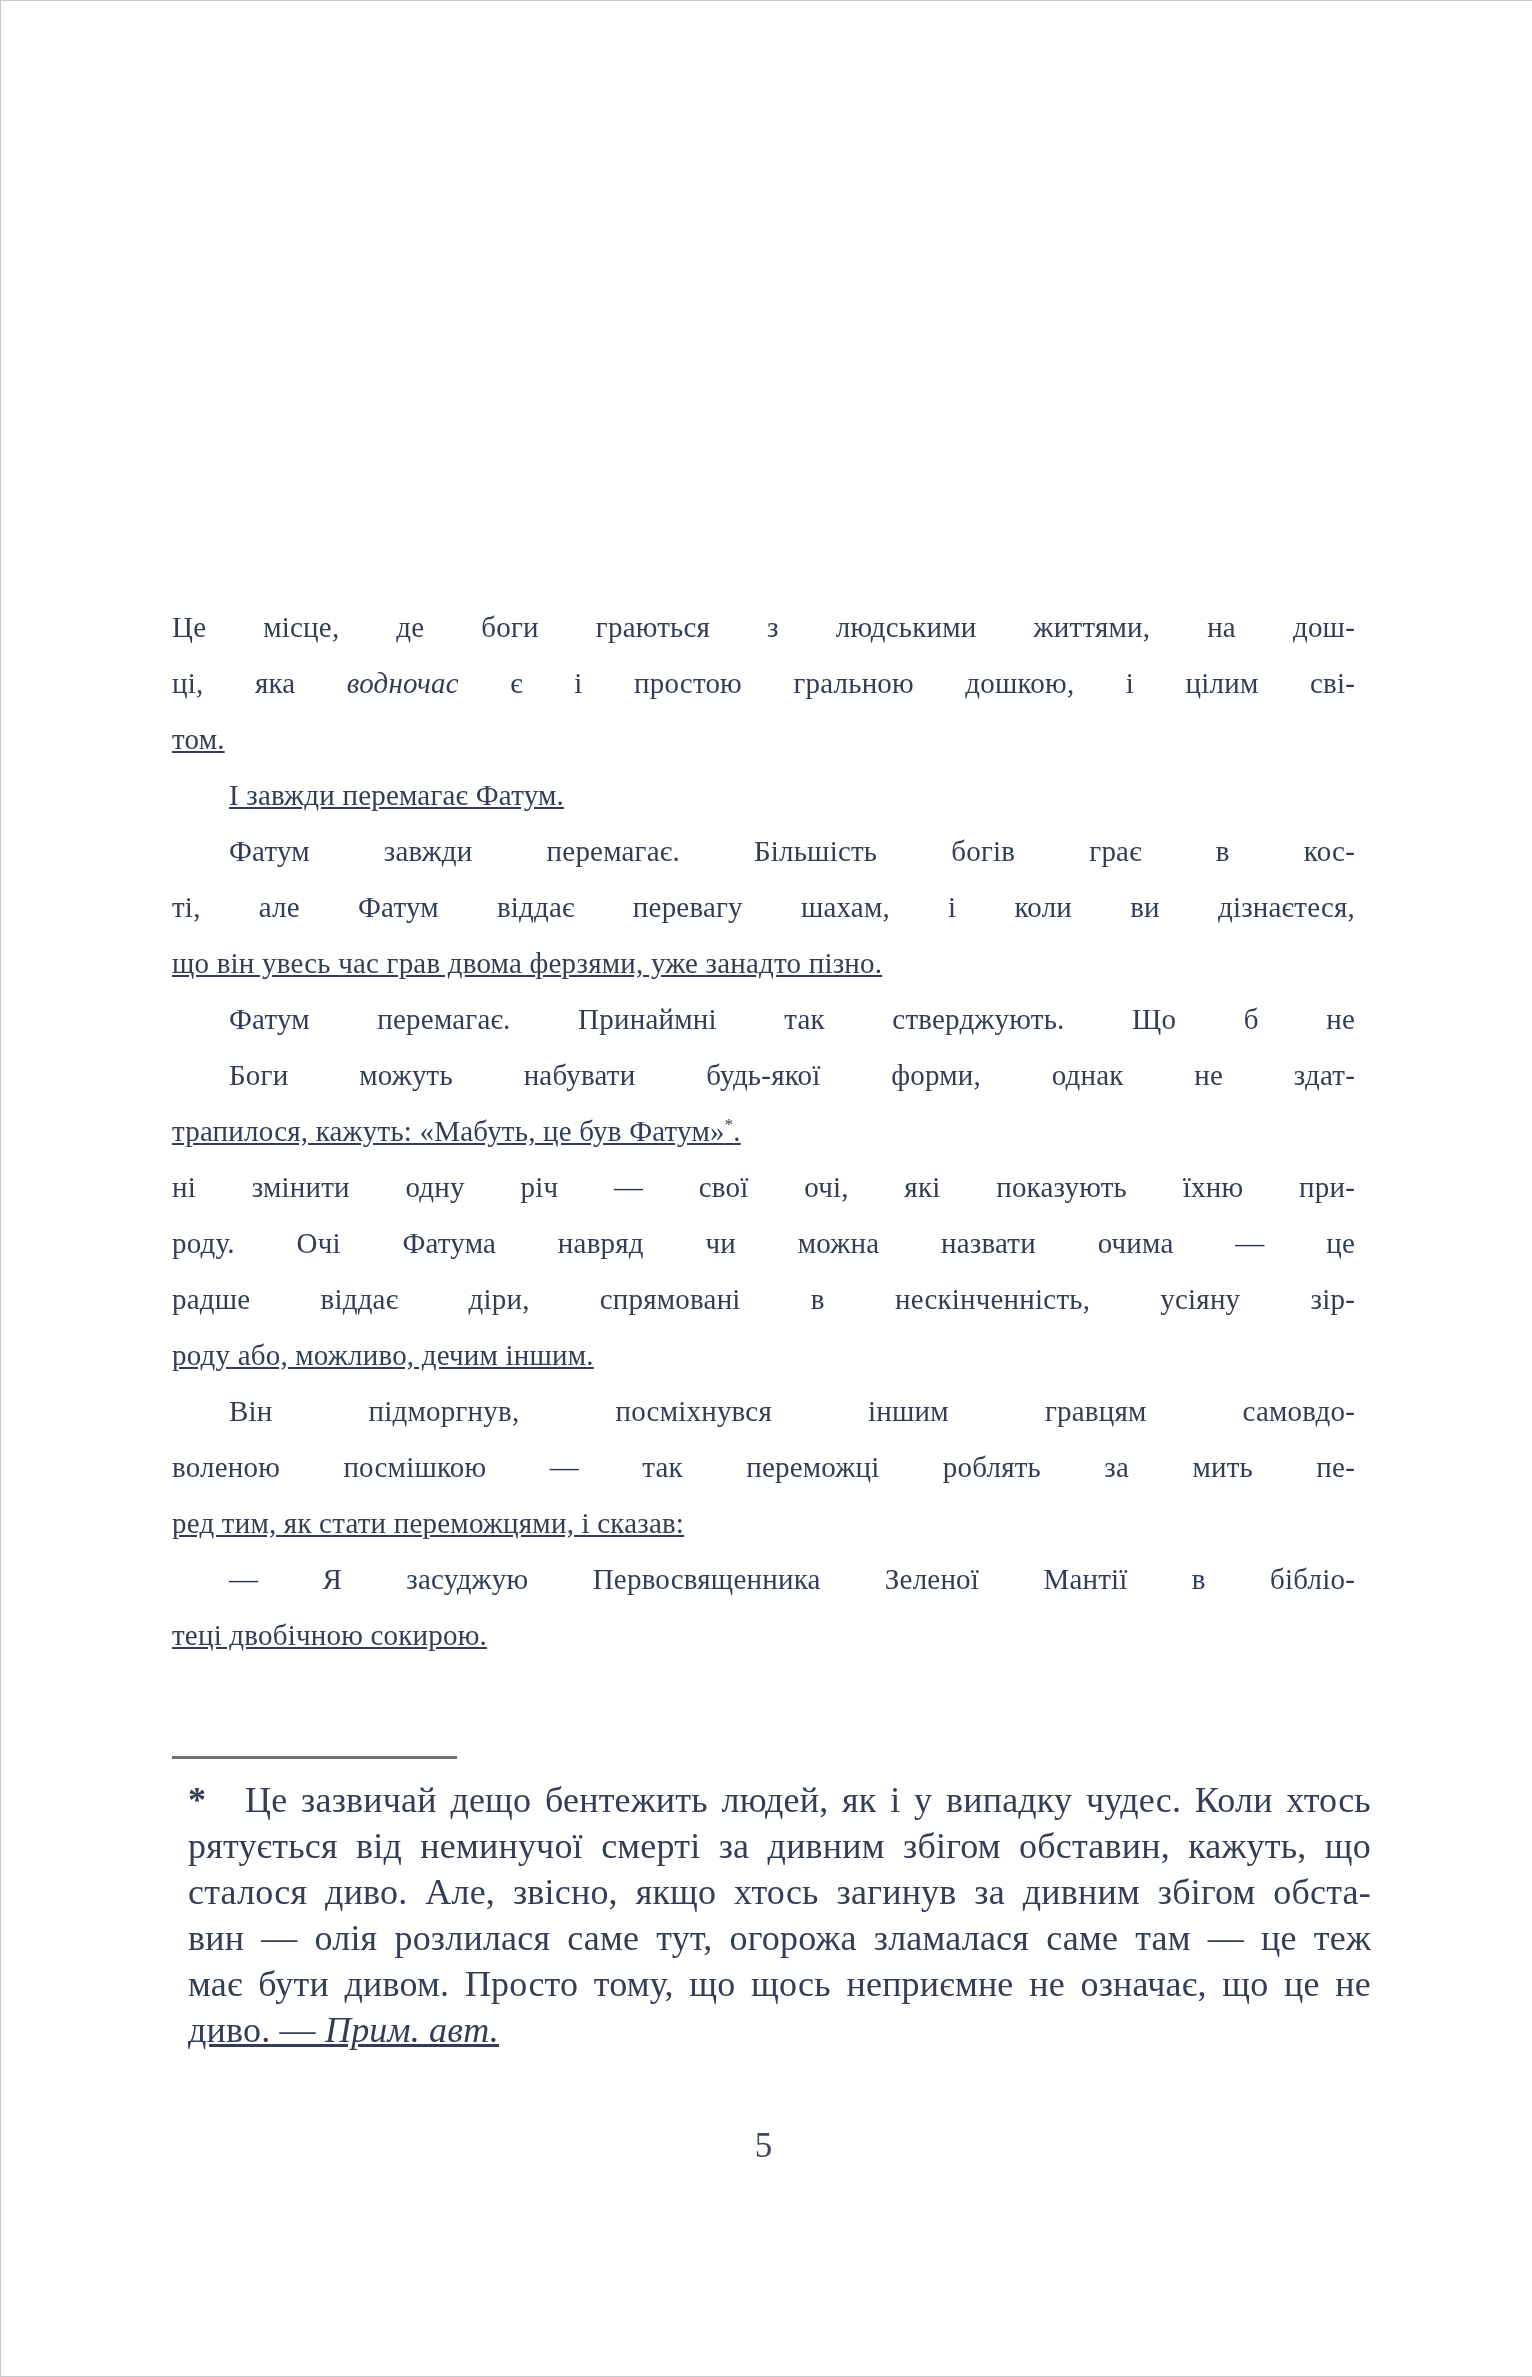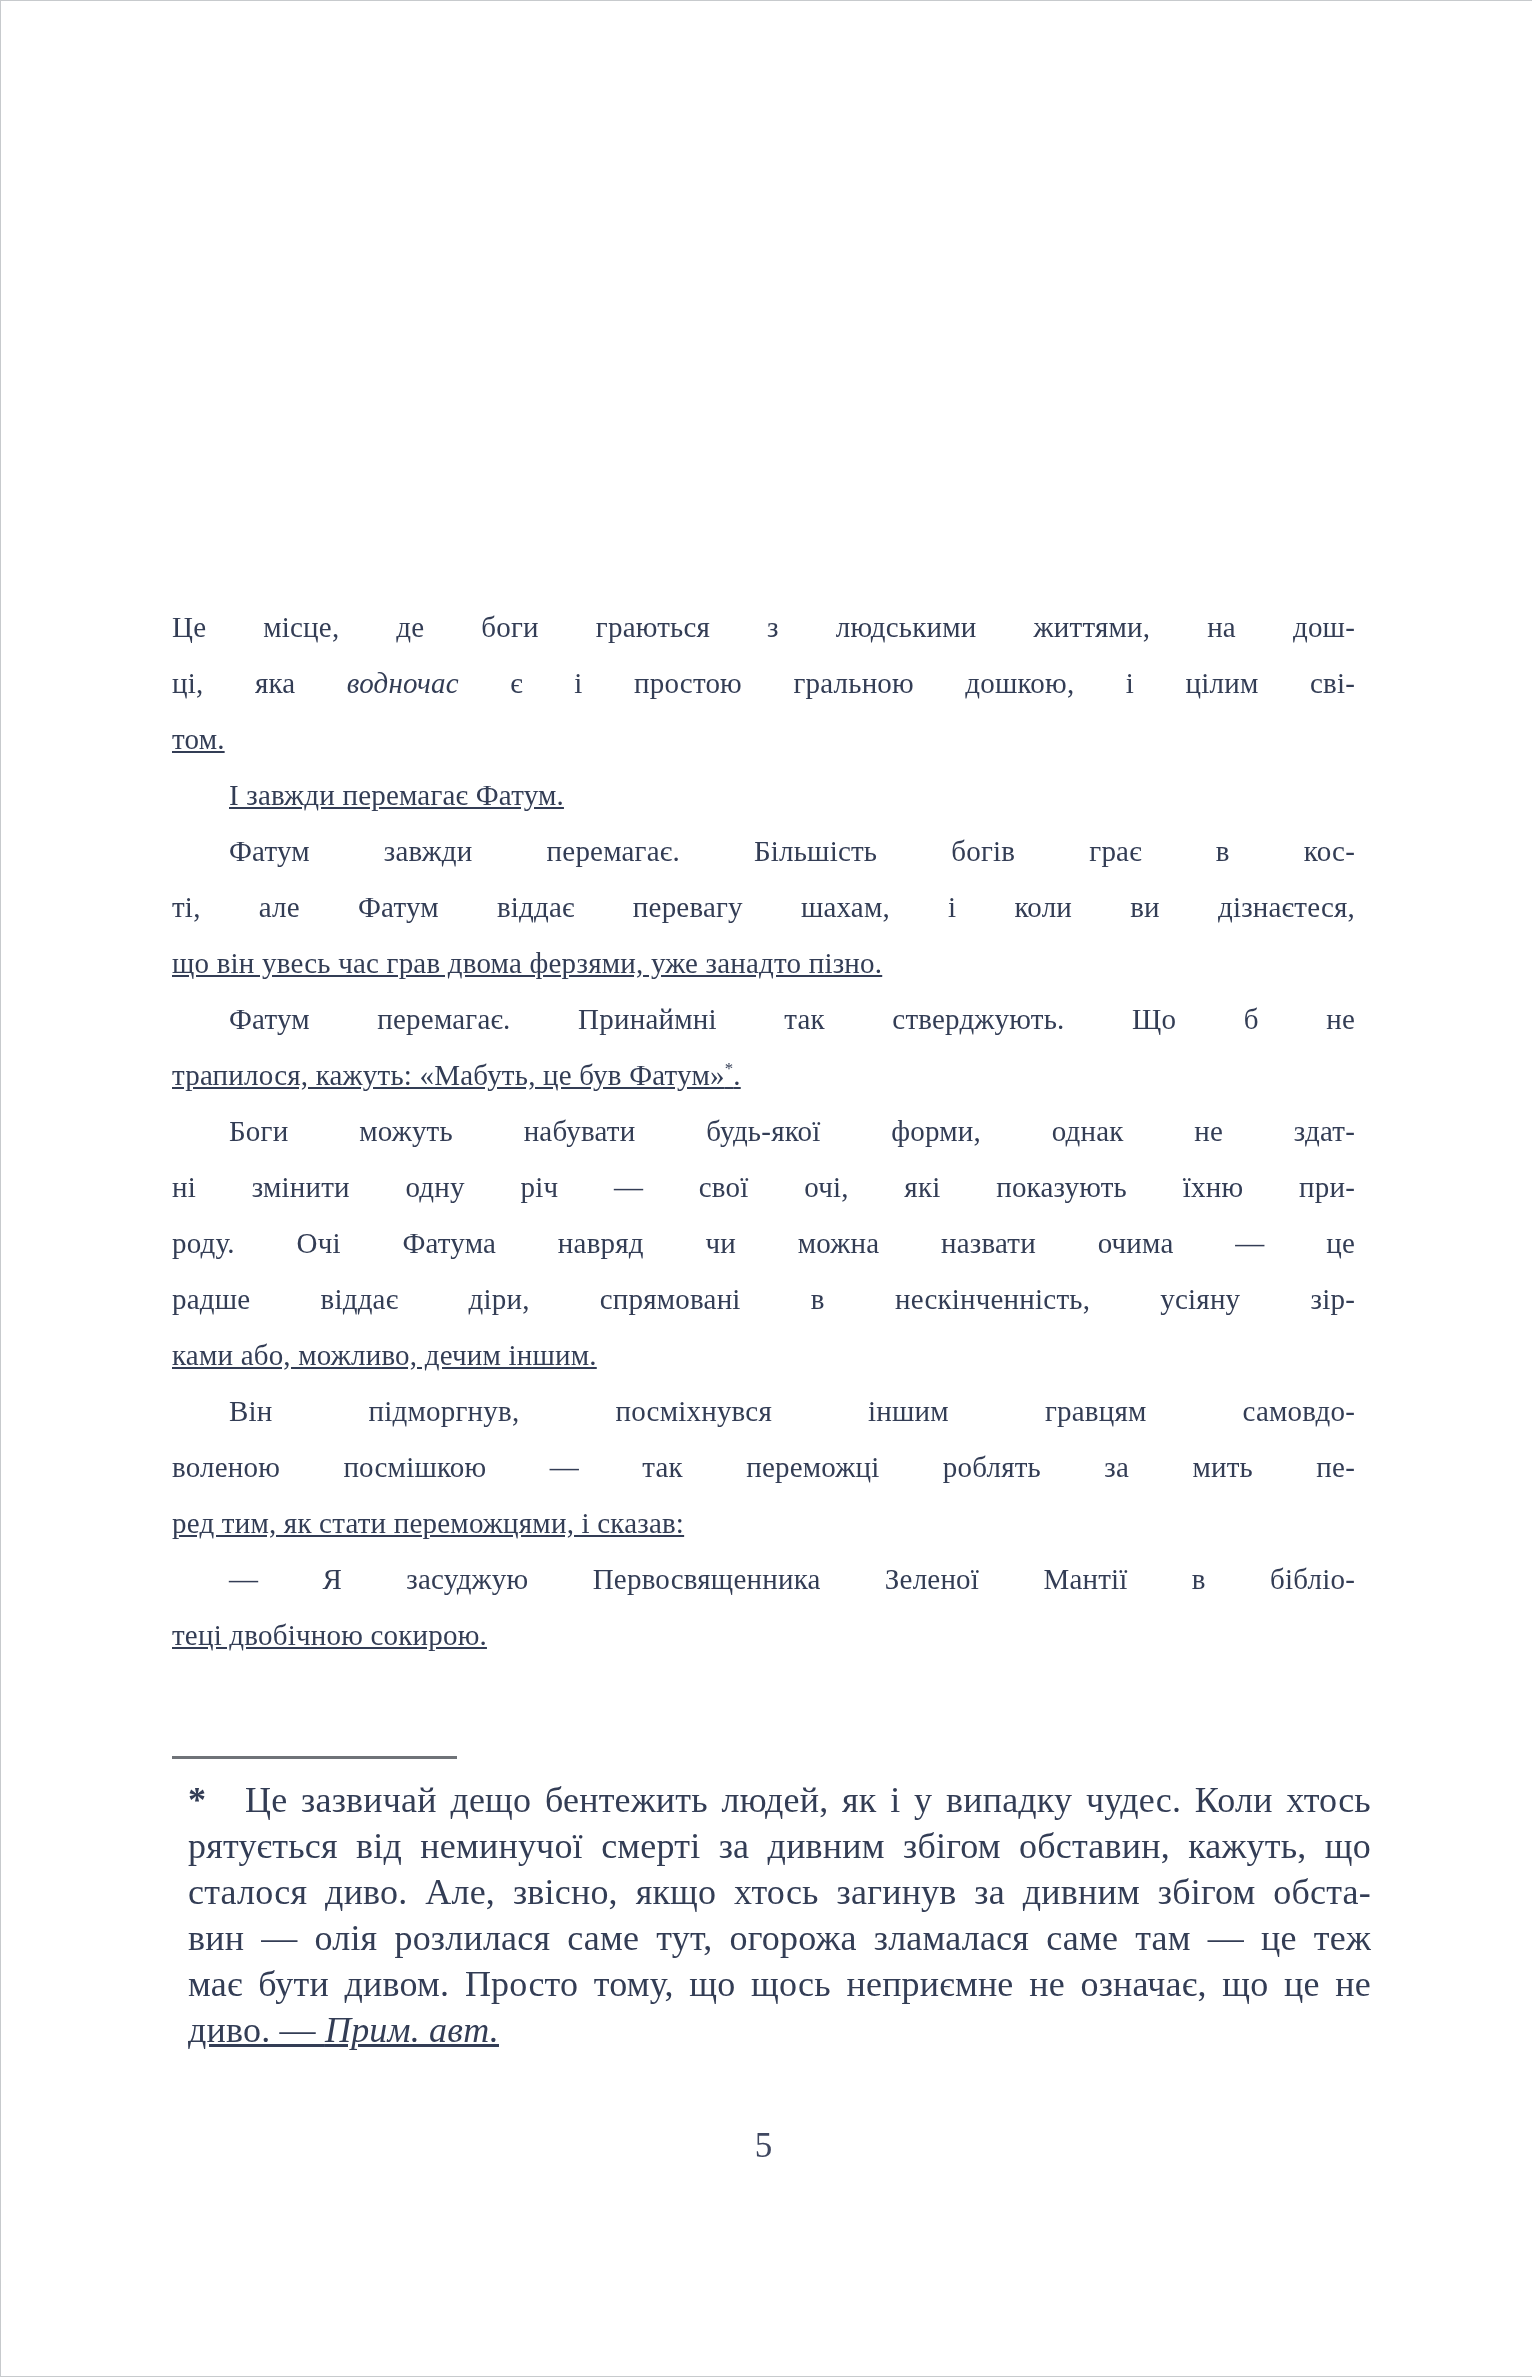--- a/index.html
+++ b/index.html
@@ -71,26 +71,26 @@
 
 <div class="body-text">
     <div class="line"><span>Це місце, де боги граються з людськими життями, на дош-</span></div>
     <div class="line"><span>ці, яка </span><span class="it">водночас</span><span> є і простою гральною дошкою, і цілим сві-</span></div>
     <div class="line end"><span>том.</span></div>
     <div class="line ind end"><span>І завжди перемагає Фатум.</span></div>
     <div class="line ind"><span>Фатум завжди перемагає. Більшість богів грає в кос-</span></div>
     <div class="line"><span>ті, але Фатум віддає перевагу шахам, і коли ви дізнаєтеся,</span></div>
     <div class="line end"><span>що він увесь час грав двома ферзями, уже занадто пізно.</span></div>
     <div class="line ind"><span>Фатум перемагає. Принаймні так стверджують. Що б не</span></div>
+    <div class="line ind"><span>Боги можуть набувати будь-якої форми, однак не здат-</span></div>
     <div class="line end"><span>трапилося, кажуть: «Мабуть, це був Фатум»</span><span class="sup">*</span><span>.</span></div>
-    <div class="line ind"><span>Боги можуть набувати будь-якої форми, однак не здат-</span></div>
     <div class="line"><span>ні змінити одну річ — свої очі, які показують їхню при-</span></div>
     <div class="line"><span>роду. Очі Фатума навряд чи можна назвати очима — це</span></div>
     <div class="line"><span>радше віддає діри, спрямовані в нескінченність, усіяну зір-</span></div>
-    <div class="line end"><span>ками або, можливо, дечим іншим.</span></div>
+    <div class="line end"><span>роду або, можливо, дечим іншим.</span></div>
     <div class="line ind"><span>Він підморгнув, посміхнувся іншим гравцям самовдо-</span></div>
     <div class="line"><span>воленою посмішкою — так переможці роблять за мить пе-</span></div>
     <div class="line end"><span>ред тим, як стати переможцями, і сказав:</span></div>
     <div class="line ind"><span>— Я засуджую Первосвященника Зеленої Мантії в бібліо-</span></div>
     <div class="line end"><span>теці двобічною сокирою.</span></div>
   </div>
 
 <div class="footnote-rule"></div>
 
 <div class="footnote">

